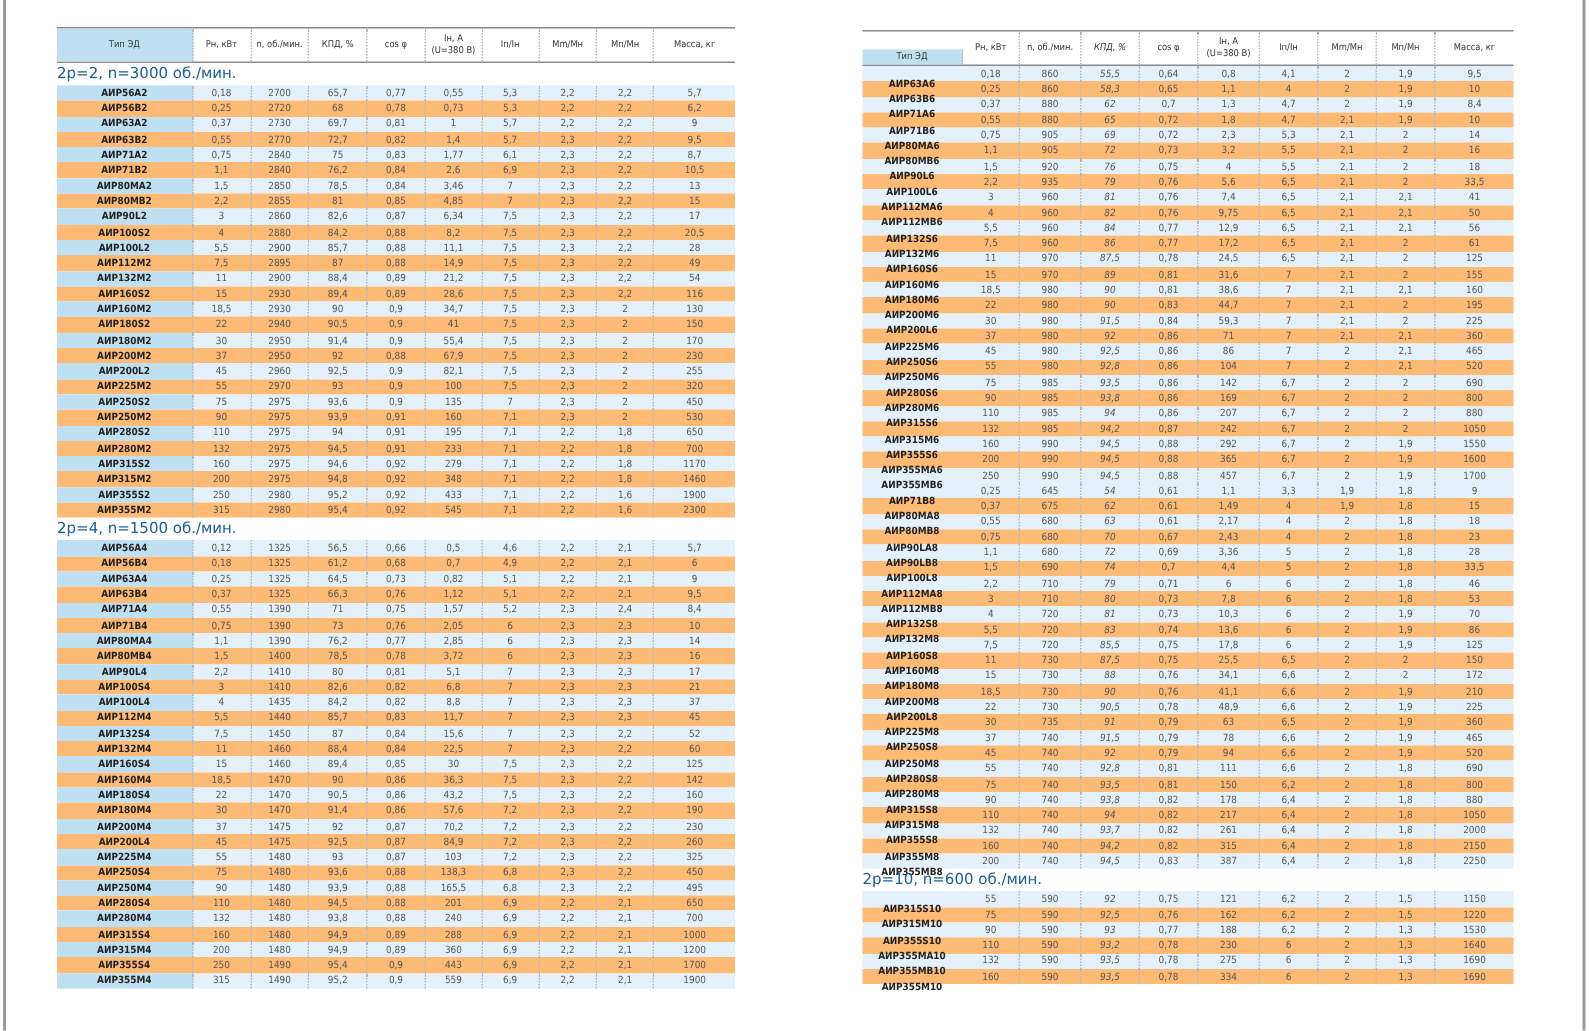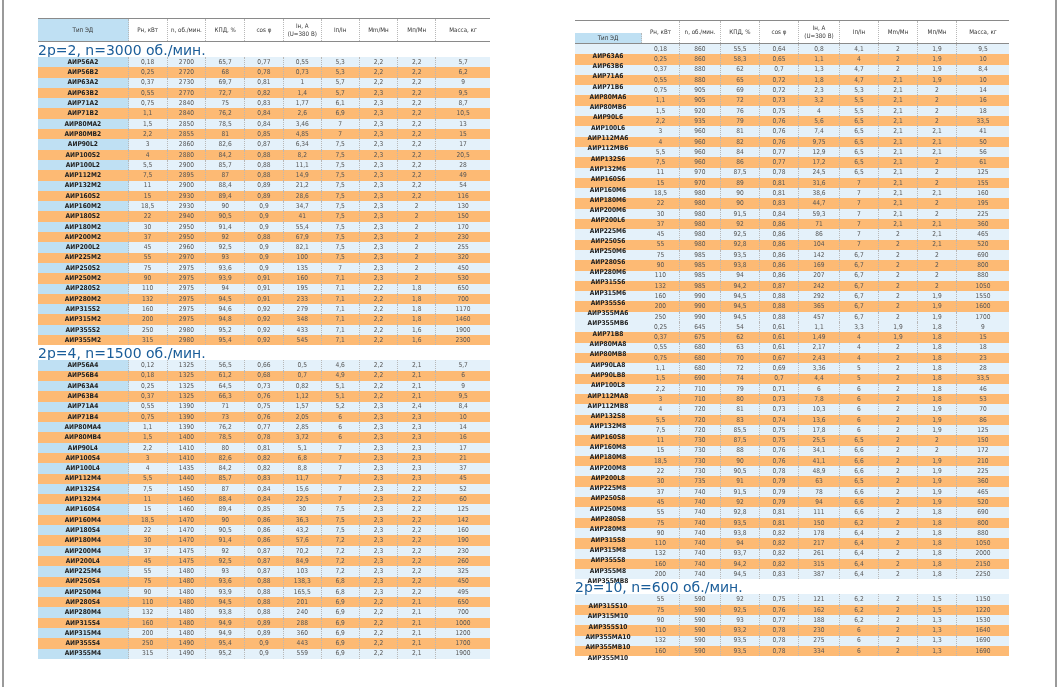--- a/index.html
+++ b/index.html
@@ -12,34 +12,34 @@
   .edge.left { left: 2px; }
   .edge.right { left: 1055px; }
   .tbl { position: absolute; }
   .tbl.left { left: 38px; top: 18px; width: 452px; }
   .tbl.right { left: 575px; top: 20px; width: 434px; }
   .hdr { display: flex; height: 22px; border-top: 1px solid #8a8a8a; border-bottom: 1px solid #8a8a8a; }
   .hdr .c { font-size: 6.2px; color: #333; display: flex; align-items: center; justify-content: center; text-align: center; line-height: 1.25; }
   .hdr .c.type { background: #bfe0f3; }
   .c { box-sizing: border-box; border-right: 1px dotted #b8b8b8; }
   .c:last-child { border-right: none; }
-  .section { font-size: 14px; color: #1a5d99; height: 15px; line-height: 16px; font-family: "DejaVu Sans", sans-serif; white-space: nowrap; }
+  .section { font-size: 10px; color: #1a5d99; height: 15px; line-height: 16px; font-family: "DejaVu Sans", sans-serif; white-space: nowrap; }
   .row { display: flex; height: 10.3px; }
   .row .c { font-size: 6.6px; color: #555; display: flex; align-items: center; justify-content: center; line-height: 1; }
   .row .c.type { font-weight: bold; color: #222; justify-content: center; }
   .row.odd { background: #e4f1fa; }
   .row.odd .c.type { background: #bfe0f3; }
   .row.even { background: #fdba74; }
   
   .tbl.left .w0 { width: 96px; } .tbl.left .w1 { width: 41px; } .tbl.left .w2 { width: 41px; }
   .tbl.left .w3 { width: 41px; } .tbl.left .w4 { width: 41px; } .tbl.left .w5 { width: 40px; }
   .tbl.left .w6 { width: 40px; } .tbl.left .w7 { width: 41px; } .tbl.left .w8 { width: 40px; }
   .tbl.left .w9 { width: 57px; }
   .tbl.right .w0 { width: 67px; margin-top: 12px; } .tbl.right .w1 { width: 38px; } .tbl.right .w2 { width: 41px; }
-  .tbl.right .w3 { width: 39px; } .tbl.right .w4 { width: 39px; } .tbl.right .w5 { width: 41px; }
+  .tbl.right .w3 { width: 39px; font-style: italic; } .tbl.right .w4 { width: 39px; } .tbl.right .w5 { width: 41px; }
   .tbl.right .w6 { width: 39px; } .tbl.right .w7 { width: 39px; } .tbl.right .w8 { width: 39px; }
   .tbl.right .w9 { width: 52px; }
   .row .c.w9 { justify-content: center; }
 </style>
 </head>
 <body>
 
 <div class="edge left"></div>
 <div class="edge right"></div>
 

